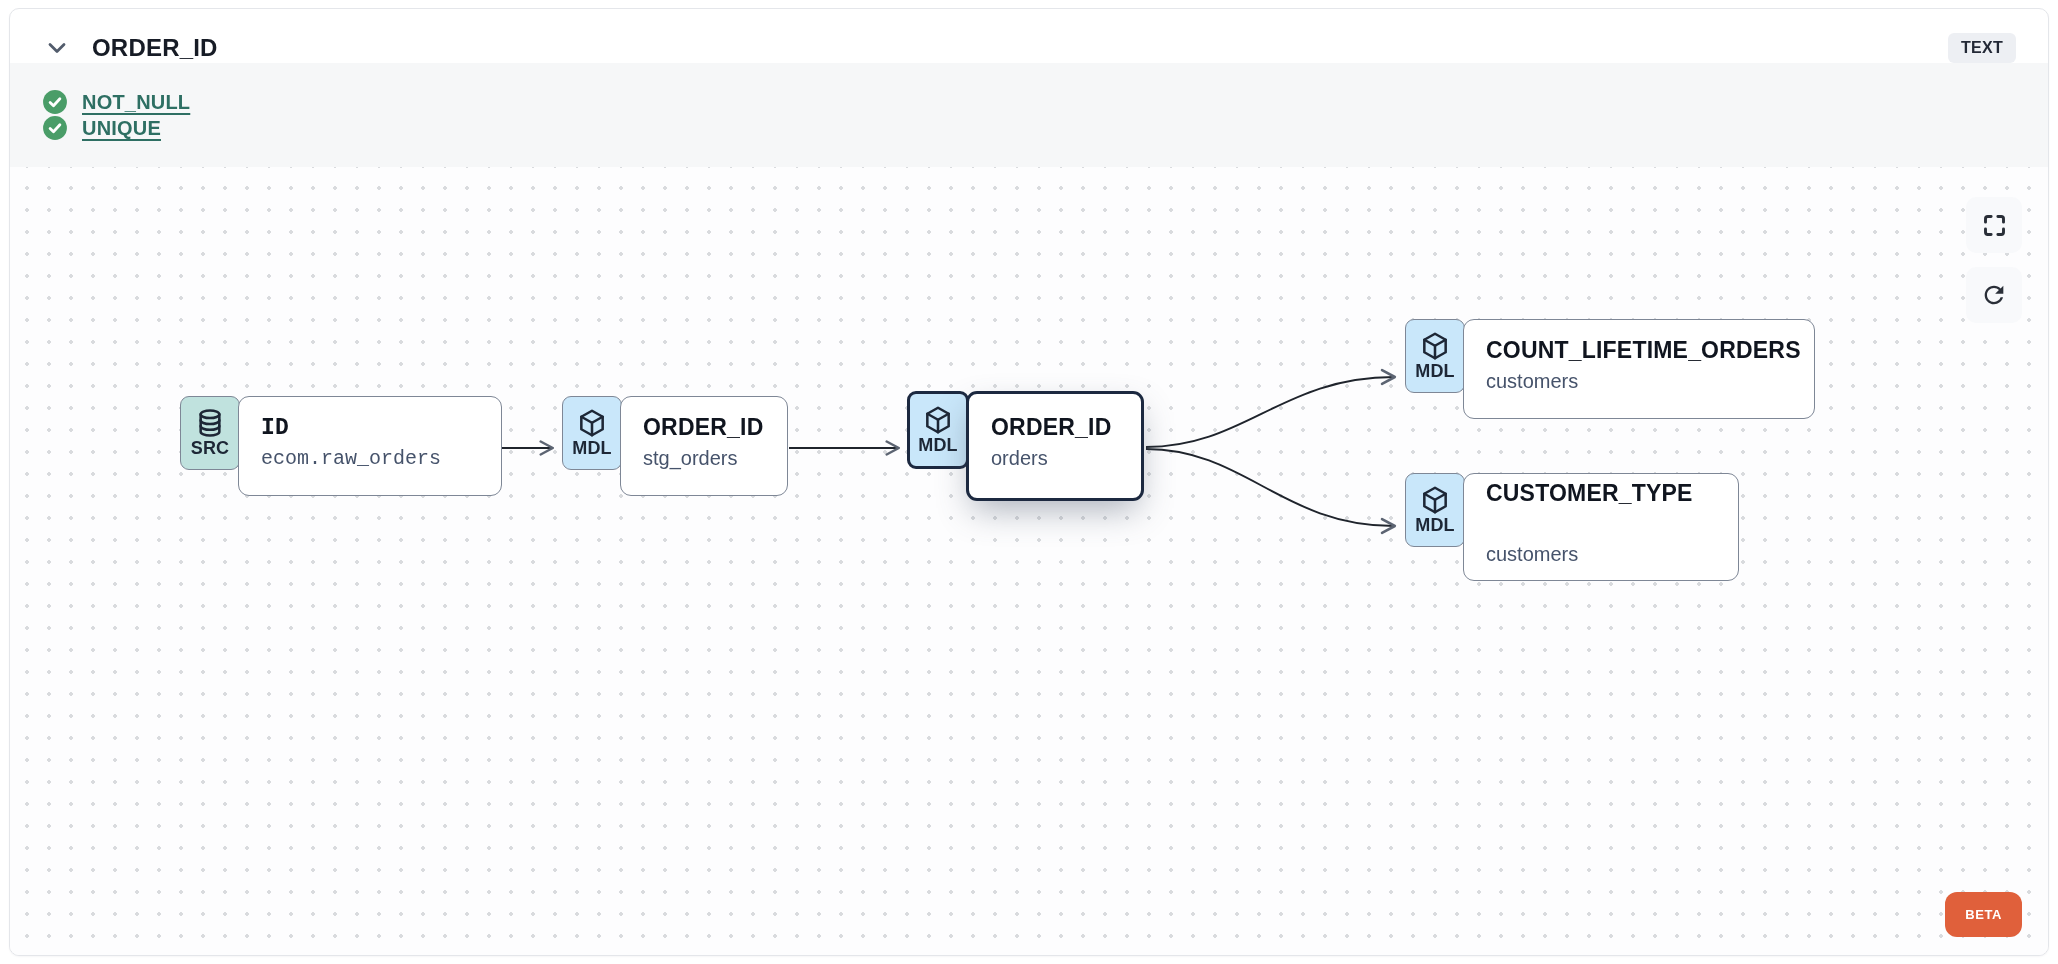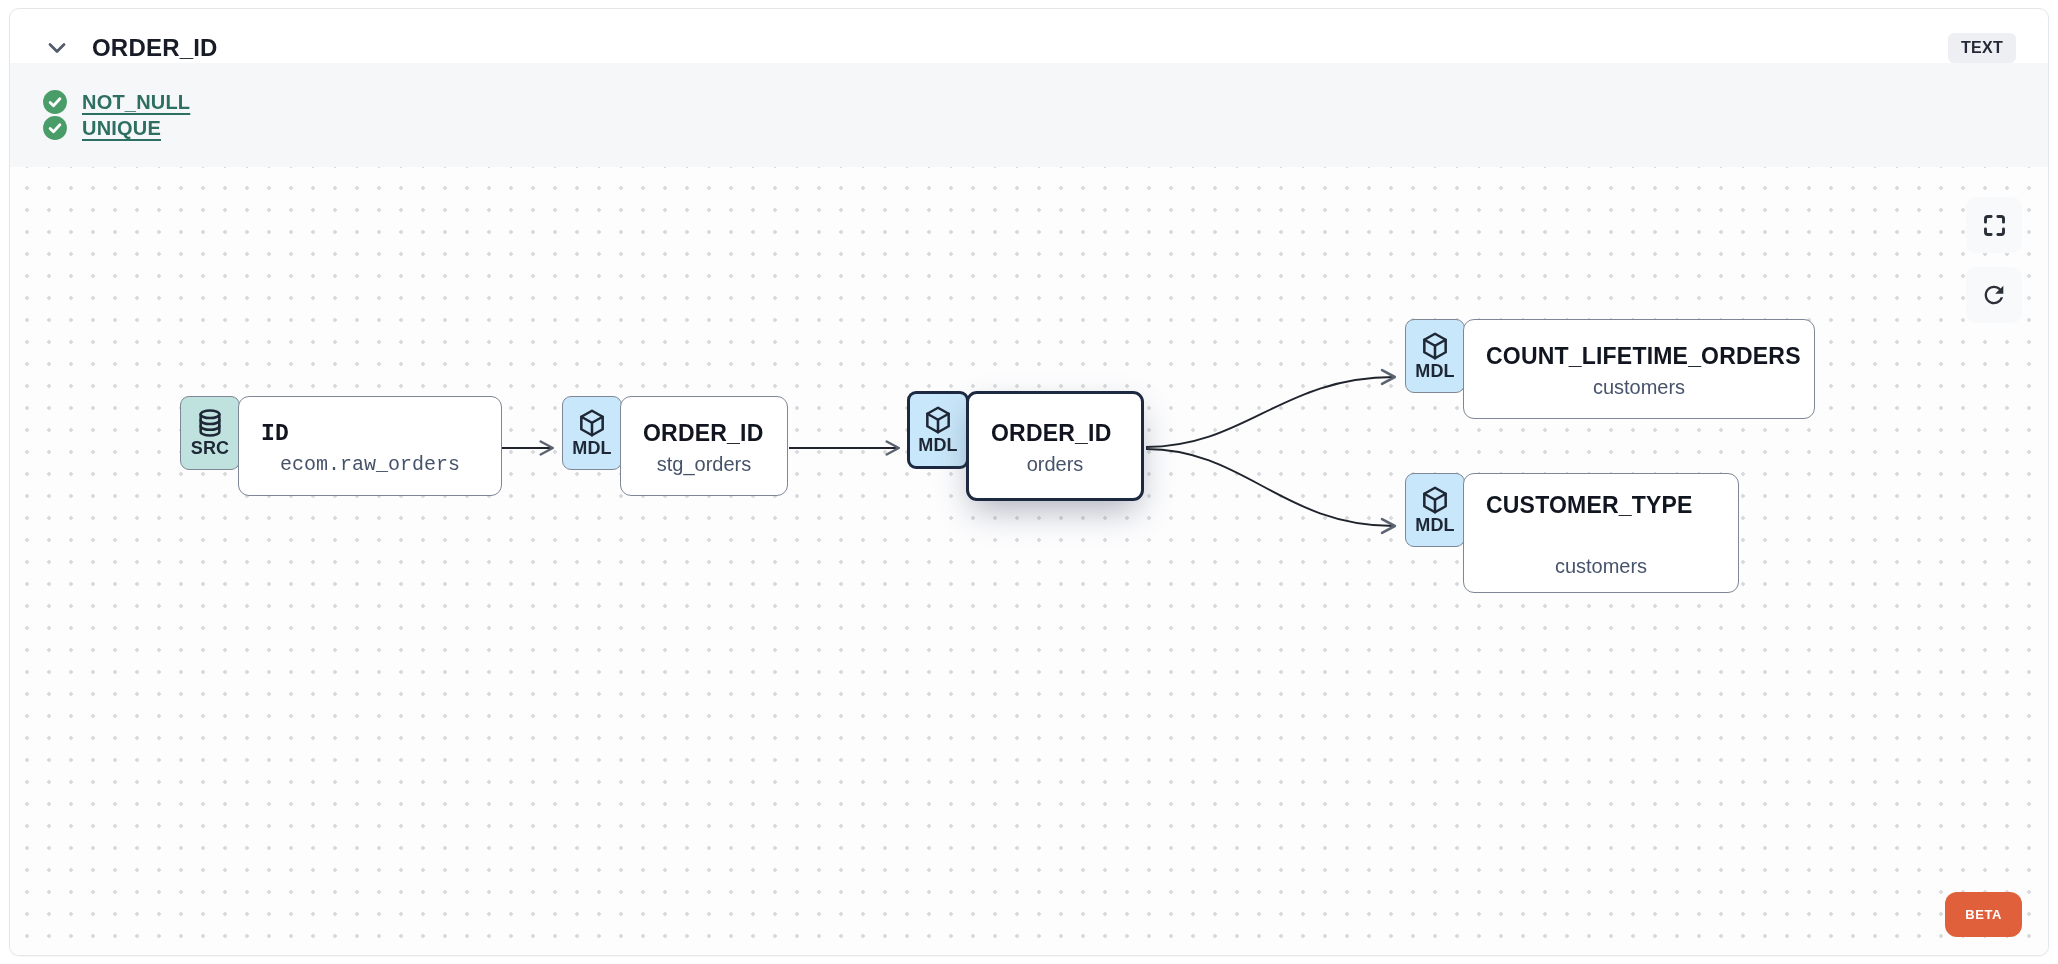--- a/index.html
+++ b/index.html
@@ -43,25 +43,25 @@
     border:1.5px solid #7e8796; border-radius:9px;
     display:flex; flex-direction:column; align-items:center; justify-content:center;
     z-index:1;
   }
   .node-badge .badge-label{ font-size:18px; font-weight:700; color:#1d2736; margin-top:-1px; letter-spacing:.2px; }
   .badge-src{ background:#c0e2de; }
   .badge-mdl{ background:#c9e7fa; }
   .node-card{
     position:relative; margin-left:58px; min-height:100px;
     background:#ffffff; border:1.5px solid #7e8796; border-radius:11px;
-    padding:18px 22px 14px 22px; z-index:2;
+    padding:6px 22px 14px 22px; z-index:2;
     display:flex; flex-direction:column; justify-content:center; gap:6px;
   }
   .node-title{ font-size:23px; font-weight:600; color:#10151f; white-space:nowrap; letter-spacing:.2px; }
-  .node-sub{ font-size:20px; color:#46536b; white-space:nowrap;text-align:center; }
+  .node-sub{ font-size:20px; color:#46536b; white-space:nowrap; }
 
   .node.selected .node-badge{ border:3px solid #1c2940; width:62px; height:78px; }
   .node.selected .node-card{
     border:3px solid #1c2940; margin-left:59px; min-height:110px;
     box-shadow:0 14px 34px -6px rgba(71,85,105,.45);
   }
 
   
   .canvas-controls{ position:absolute; top:30px; right:26px; display:flex; flex-direction:column; gap:14px; }
   .ctl-btn{ width:56px; height:56px; border-radius:10px; background:#f8f9fb;

